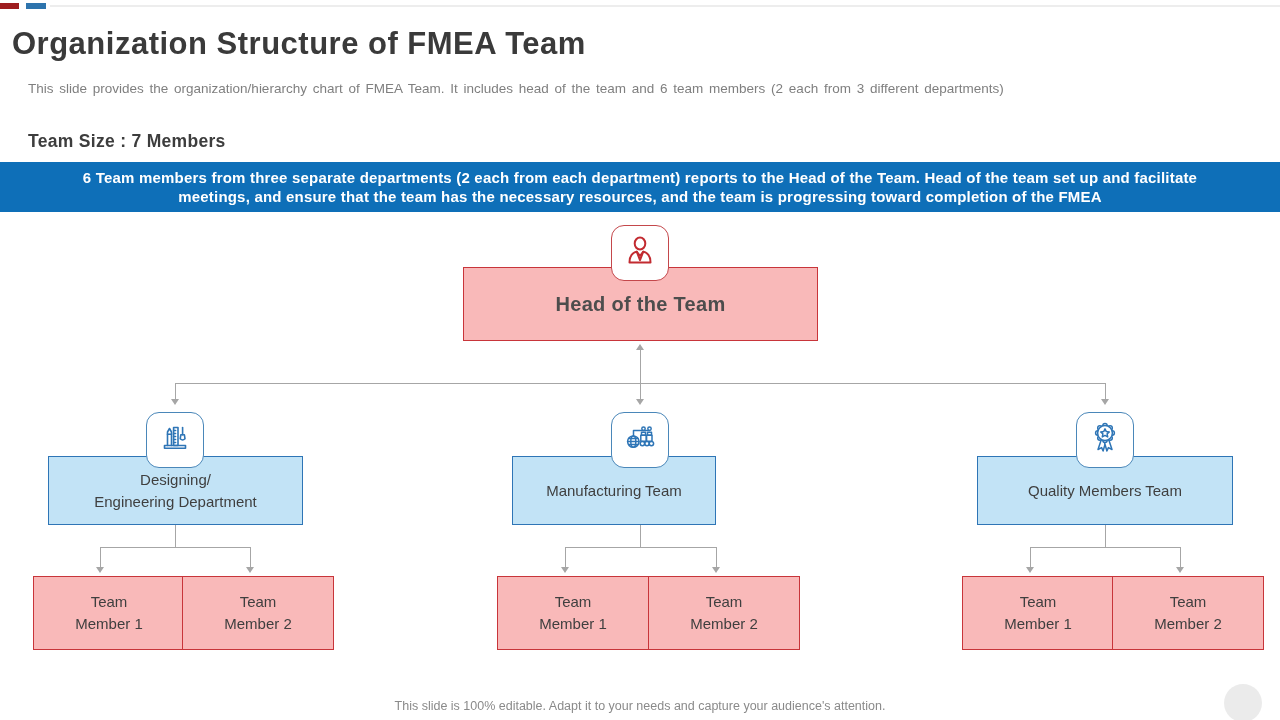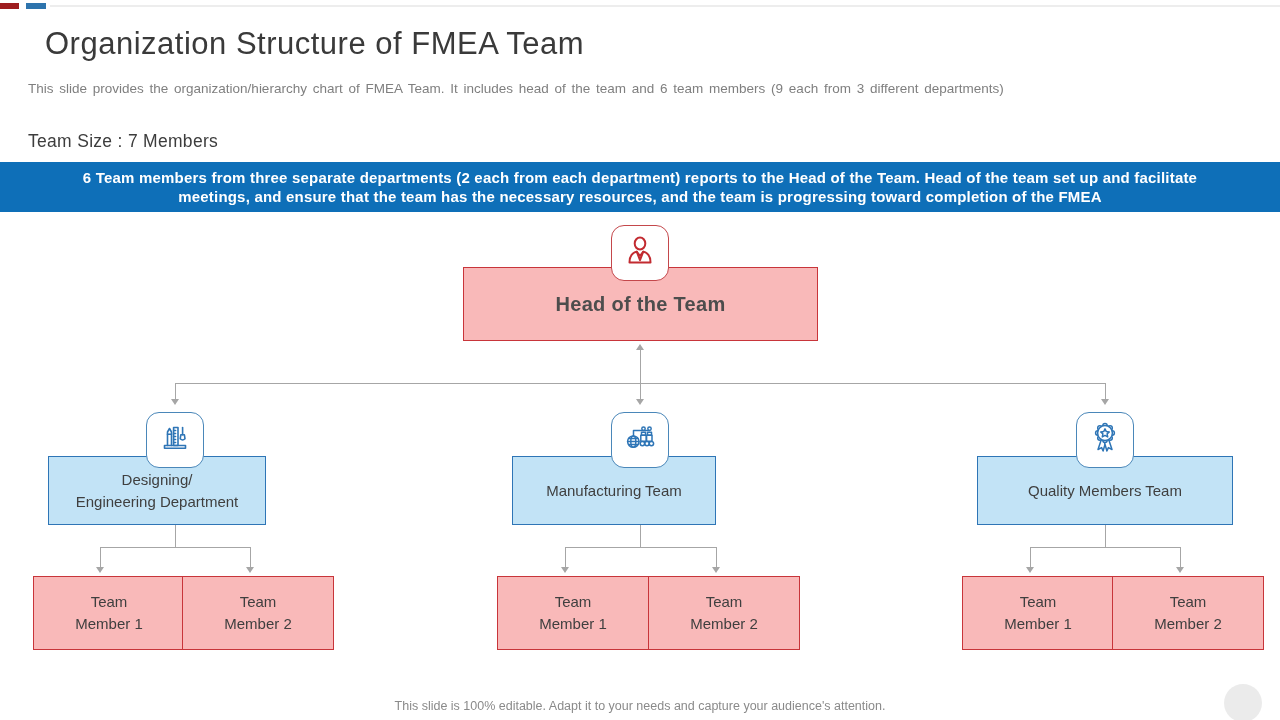--- a/index.html
+++ b/index.html
@@ -11,23 +11,23 @@
     overflow:hidden;
   }
   .pre { white-space:pre-line; }
 
   
   .bar-red  { position:absolute; left:0;  top:3; top:3px; width:19px; height:6px; background:#9e1d1f; }
   .bar-blue { position:absolute; left:26px; top:3px; width:20px; height:6px; background:#2e74ad; }
   .hairline { position:absolute; left:50px; top:5px; width:1230px; height:2px; background:#ededed; }
 
   
-  .title { position:absolute; left:45px; top:26px; font-size:31px; font-weight:normal; color:#3a3a3a; letter-spacing:0.5px; }
+  .title { position:absolute; left:12px; top:26px; font-size:31px; font-weight:bold; color:#3a3a3a; letter-spacing:0.5px; }
   .subtitle { position:absolute; left:28px; top:81px; font-size:13.5px; color:#7f7f7f; word-spacing:2px; }
-  .team-size { position:absolute; left:28px; top:131px; font-size:17.5px; font-weight:normal; color:#3d3d3d; letter-spacing:0.3px; }
+  .team-size { position:absolute; left:28px; top:131px; font-size:17.5px; font-weight:bold; color:#3d3d3d; letter-spacing:0.3px; }
 
   
   .banner {
     position:absolute; left:0; top:162px; width:1280px; height:50px;
     background:#0e6fb8; color:#ffffff; font-weight:bold; font-size:15px;
     display:flex; align-items:center; justify-content:center; text-align:center;
     padding:0 68px; line-height:19px; letter-spacing:0.2px;
   }
 
   
@@ -57,21 +57,21 @@
   .corner-circle { position:absolute; left:1224px; top:684px; width:38px; height:38px; border-radius:50%; background:#ebebeb; }
 </style>
 </head>
 <body>
 
 <div class="bar-red"></div>
 <div class="bar-blue"></div>
 <div class="hairline"></div>
 
 <div class="title">Organization Structure of FMEA Team</div>
-<div class="subtitle">This slide provides the organization/hierarchy chart of FMEA Team. It includes head of the team and 6 team members (9 each from 3 different departments)</div>
+<div class="subtitle">This slide provides the organization/hierarchy chart of FMEA Team. It includes head of the team and 6 team members (2 each from 3 different departments)</div>
 <div class="team-size">Team Size : 7 Members</div>
 
 <div class="banner">6 Team members from three separate departments (2 each from each department) reports to the Head of the Team. Head of the team set up and facilitate meetings, and ensure that the team has the necessary resources, and the team is progressing toward completion of the FMEA</div>
 
 <div class="icon-card red" style="left:611px; top:225px;">
   <span>
     <svg width="36" height="36" viewBox="0 0 36 36" fill="none">
       <g stroke="#c22b31" stroke-width="2" stroke-linejoin="round" stroke-linecap="round">
         <ellipse cx="18" cy="10.5" rx="5.3" ry="6"></ellipse>
         <path d="M7.5 29.5 C7.5 23 11 19.6 14.6 18.6 L18 22.8 L21.4 18.6 C25 19.6 28.5 23 28.5 29.5 Z"></path>
@@ -150,21 +150,21 @@
         <circle cx="12.9" cy="7.9" r="2.2"></circle>
         <circle cx="18" cy="5.8" r="2.2"></circle>
         <circle cx="23.1" cy="7.9" r="2.2"></circle>
         <circle cx="18" cy="13" r="7.4"></circle>
         <path d="M18 8.9 L19.3 11.6 L22.3 11.9 L20.1 13.9 L20.7 16.9 L18 15.4 L15.3 16.9 L15.9 13.9 L13.7 11.9 L16.7 11.6 Z" fill="none"></path>
       </g>
     </svg>
   </span>
 </div>
 
-<div class="node blue-box dept-box" style="left:48px; width:218px;">
+<div class="node blue-box dept-box" style="left:48px; width:255px;">
   <span class="pre">Designing/
 Engineering Department</span>
 </div>
 <div class="node blue-box dept-box" style="left:512px; width:204px;">
   <span class="pre">Manufacturing Team</span>
 </div>
 <div class="node blue-box dept-box" style="left:977px; width:256px;">
   <span class="pre">Quality Members Team</span>
 </div>
 

